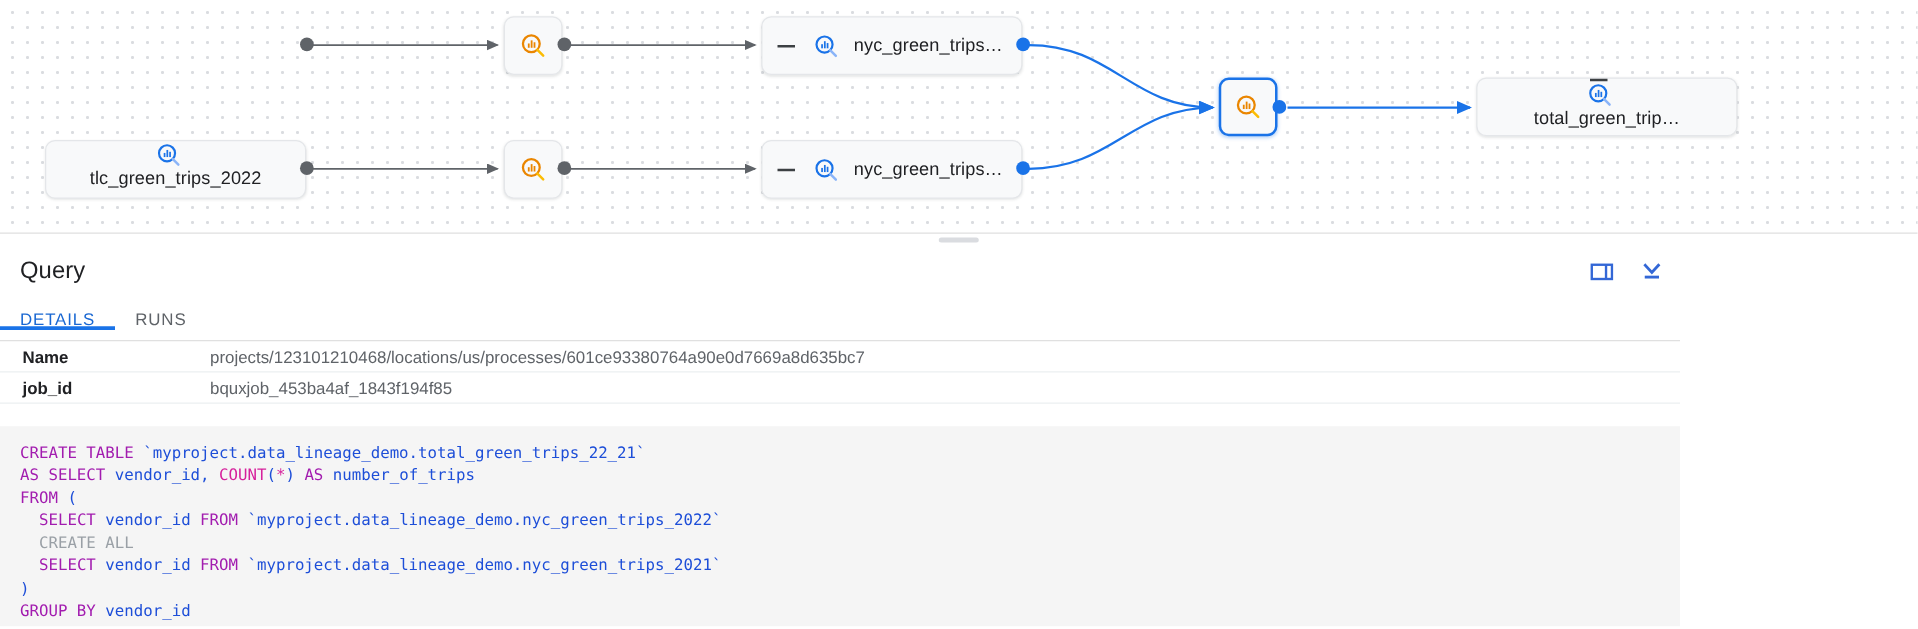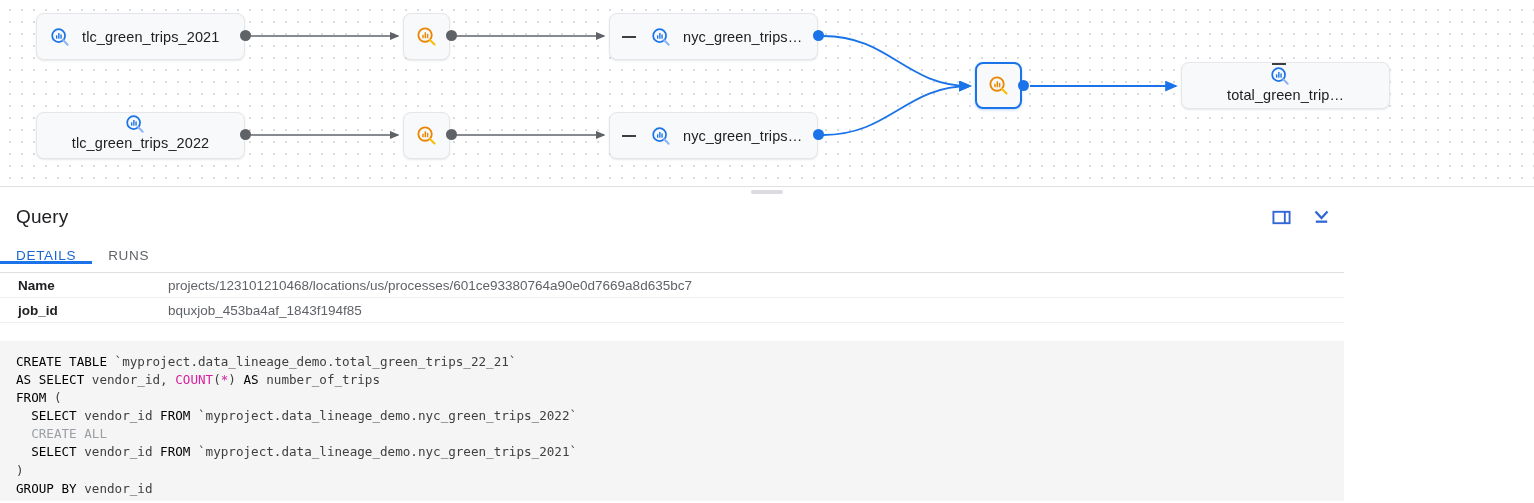--- a/index.html
+++ b/index.html
@@ -227,25 +227,25 @@
   }
   #sql-code {
     font-family: "DejaVu Sans Mono", "Liberation Mono", monospace;
     font-size: 12.6px;
     line-height: 18.1px;
     color: #202124;
     white-space: pre;
     padding-left: 16px;
     margin: 0;
   }
-  .kw  { color: #000000; text-align: right; }
+  .kw  { color: #a21caf; text-align: right; }
   .fn  { color: #d6219c; }
   .op  { color: #d6219c; }
   .dim { color: #9aa0a6; }
-  .plain { color: #404040; }
+  .plain { color: #1d4ed8; }
 </style>
 </head>
 <body>
 
 <div id="lineage-graph">
 
   <svg id="graph-svg" viewBox="0 0 1534 187">
     <defs>
       <marker id="arrow-gray" markerWidth="7" markerHeight="7" refX="6" refY="3" orient="auto">
         <path d="M0,0 L7,3 L0,6 z" fill="#5f6368"></path>
@@ -263,32 +263,20 @@
 
     <line x1="456" y1="135" x2="604" y2="135" stroke="#5f6368" stroke-width="1.4" marker-end="url(#arrow-gray)"></line>
 
     <path d="M823,36 C890,36 905,86 970,86" fill="none" stroke="#1a73e8" stroke-width="1.8" marker-end="url(#arrow-blue)"></path>
 
     <path d="M823,135 C890,135 905,86 970,86" fill="none" stroke="#1a73e8" stroke-width="1.8" marker-end="url(#arrow-blue)"></path>
 
     <line x1="1030" y1="86" x2="1176" y2="86" stroke="#1a73e8" stroke-width="1.8" marker-end="url(#arrow-blue)"></line>
   </svg>
 
-  <div class="node table-node" id="node-tlc-2021">
-    <span class="icon-wrap">
-      <svg width="22" height="22" viewBox="0 0 24 24" aria-hidden="true">
-        <circle cx="10.5" cy="10.5" r="7" fill="none" stroke="#1a73e8" stroke-width="1.9"></circle>
-        <rect x="7.6" y="10.2" width="1.5" height="3.6" fill="#1a73e8"></rect>
-        <rect x="10" y="7.6" width="1.5" height="6.2" fill="#1a73e8"></rect>
-        <rect x="12.4" y="9.2" width="1.5" height="4.6" fill="#1a73e8"></rect>
-        <line x1="15.6" y1="15.6" x2="20.4" y2="20.4" stroke="#8ab4f8" stroke-width="2.1" stroke-linecap="round"></line>
-      </svg>
-    </span>
-    <span class="node-label">tlc_green_trips_2021</span>
-  </div>
   <div class="port" style="left:240px; top:30px;"></div>
 
   <div class="node table-node" id="node-tlc-2022">
     <span class="icon-wrap">
       <svg width="22" height="22" viewBox="0 0 24 24" aria-hidden="true">
         <circle cx="10.5" cy="10.5" r="7" fill="none" stroke="#1a73e8" stroke-width="1.9"></circle>
         <rect x="7.6" y="10.2" width="1.5" height="3.6" fill="#1a73e8"></rect>
         <rect x="10" y="7.6" width="1.5" height="6.2" fill="#1a73e8"></rect>
         <rect x="12.4" y="9.2" width="1.5" height="4.6" fill="#1a73e8"></rect>
         <line x1="15.6" y1="15.6" x2="20.4" y2="20.4" stroke="#8ab4f8" stroke-width="2.1" stroke-linecap="round"></line>

